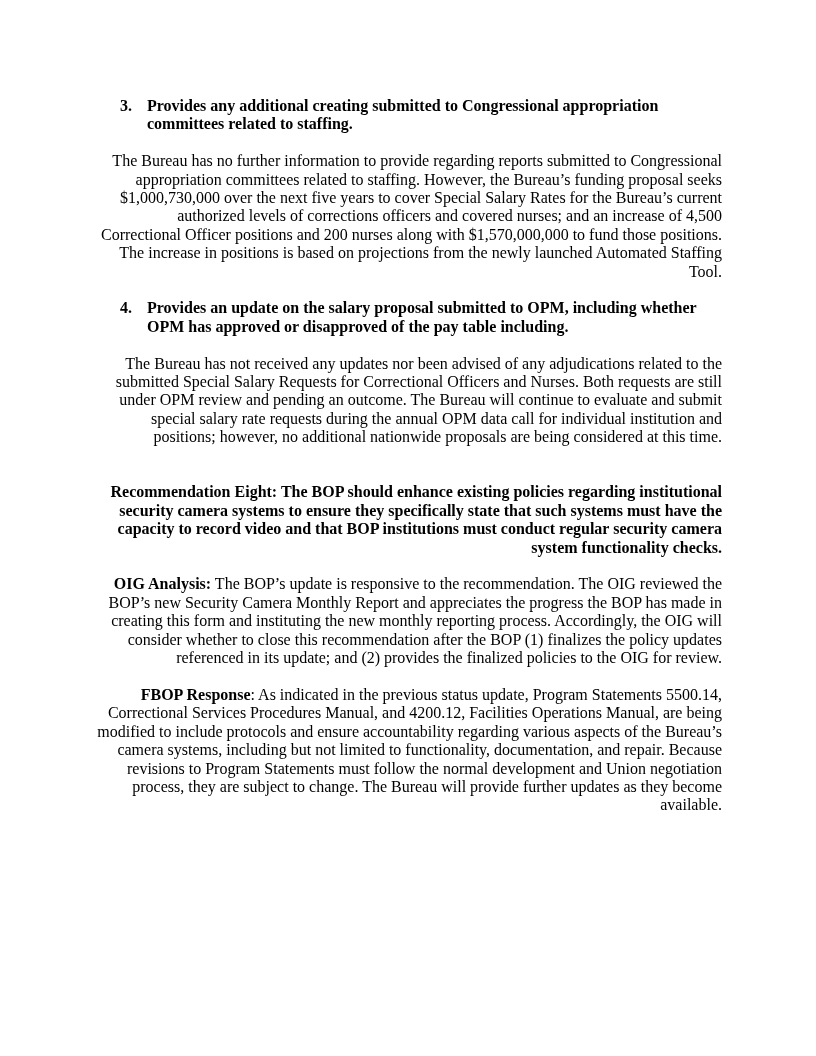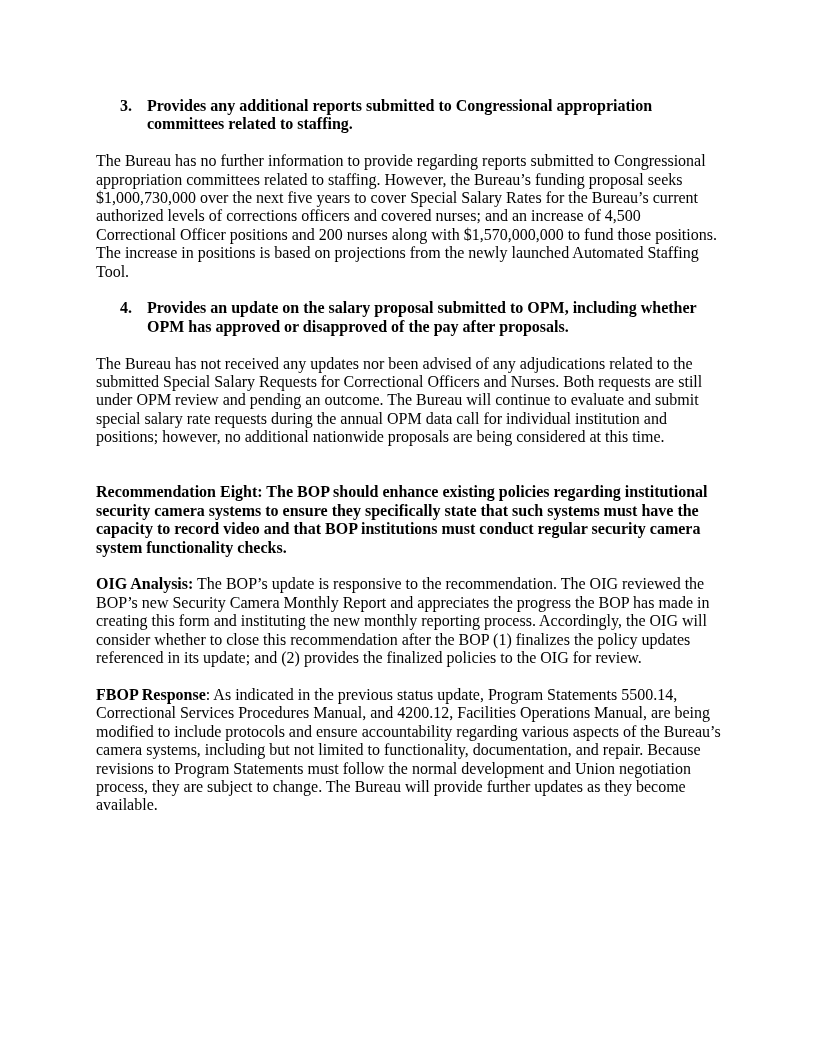--- a/index.html
+++ b/index.html
@@ -24,21 +24,21 @@
     background: #ffffff;
   }
   .content {
     position: absolute;
     top: 97px;
     left: 96px;
     width: 626px;
   }
   .para {
     margin: 0 0 18.4px 0;
-    text-align: left;
+    text-align: right;
   }
   .list-item {
     display: flex;
     padding-left: 24px;
     margin: 0 0 18.4px 0;
   }
   .list-item .num {
     flex: 0 0 27px;
     width: 27px;
   }
@@ -55,28 +55,28 @@
   }
 </style>
 </head>
 <body>
 
 <div class="page">
   <div class="content">
 
     <div class="list-item bold">
       <span class="num">3.</span>
-      <span class="item-text">Provides any additional reports submitted to Congressional appropriation committees related to staffing.</span>
+      <span class="item-text">Provides any additional creating submitted to Congressional appropriation committees related to staffing.</span>
     </div>
 
     <p class="para">The Bureau has no further information to provide regarding reports submitted to Congressional appropriation committees related to staffing. However, the Bureau’s funding proposal seeks $1,000,730,000 over the next five years to cover Special Salary Rates for the Bureau’s current authorized levels of corrections officers and covered nurses; and an increase of 4,500 Correctional Officer positions and 200 nurses along with $1,570,000,000 to fund those positions. The increase in positions is based on projections from the newly launched Automated Staffing Tool.</p>
 
     <div class="list-item bold">
       <span class="num">4.</span>
-      <span class="item-text">Provides an update on the salary proposal submitted to OPM, including whether OPM has approved or disapproved of the pay after proposals.</span>
+      <span class="item-text">Provides an update on the salary proposal submitted to OPM, including whether OPM has approved or disapproved of the pay table including.</span>
     </div>
 
     <p class="para">The Bureau has not received any updates nor been advised of any adjudications related to the submitted Special Salary Requests for Correctional Officers and Nurses. Both requests are still under OPM review and pending an outcome. The Bureau will continue to evaluate and submit special salary rate requests during the annual OPM data call for individual institution and positions; however, no additional nationwide proposals are being considered at this time.</p>
 
     <p class="para bold extra-space-above">Recommendation Eight: The BOP should enhance existing policies regarding institutional security camera systems to ensure they specifically state that such systems must have the capacity to record video and that BOP institutions must conduct regular security camera system functionality checks.</p>
 
     <p class="para"><span class="bold">OIG Analysis:</span><span> The BOP’s update is responsive to the recommendation. The OIG reviewed the BOP’s new Security Camera Monthly Report and appreciates the progress the BOP has made in creating this form and instituting the new monthly reporting process. Accordingly, the OIG will consider whether to close this recommendation after the BOP (1) finalizes the policy updates referenced in its update; and (2) provides the finalized policies to the OIG for review.</span></p>
 
     <p class="para"><span class="bold">FBOP Response</span><span>: As indicated in the previous status update, Program Statements 5500.14, </span><span class="italic">Correctional Services Procedures Manual</span><span>, and 4200.12, </span><span class="italic">Facilities Operations Manual</span><span>, are being modified to include protocols and ensure accountability regarding various aspects of the Bureau’s camera systems, including but not limited to functionality, documentation, and repair. Because revisions to Program Statements must follow the normal development and Union negotiation process, they are subject to change. The Bureau will provide further updates as they become available.</span></p>
 

